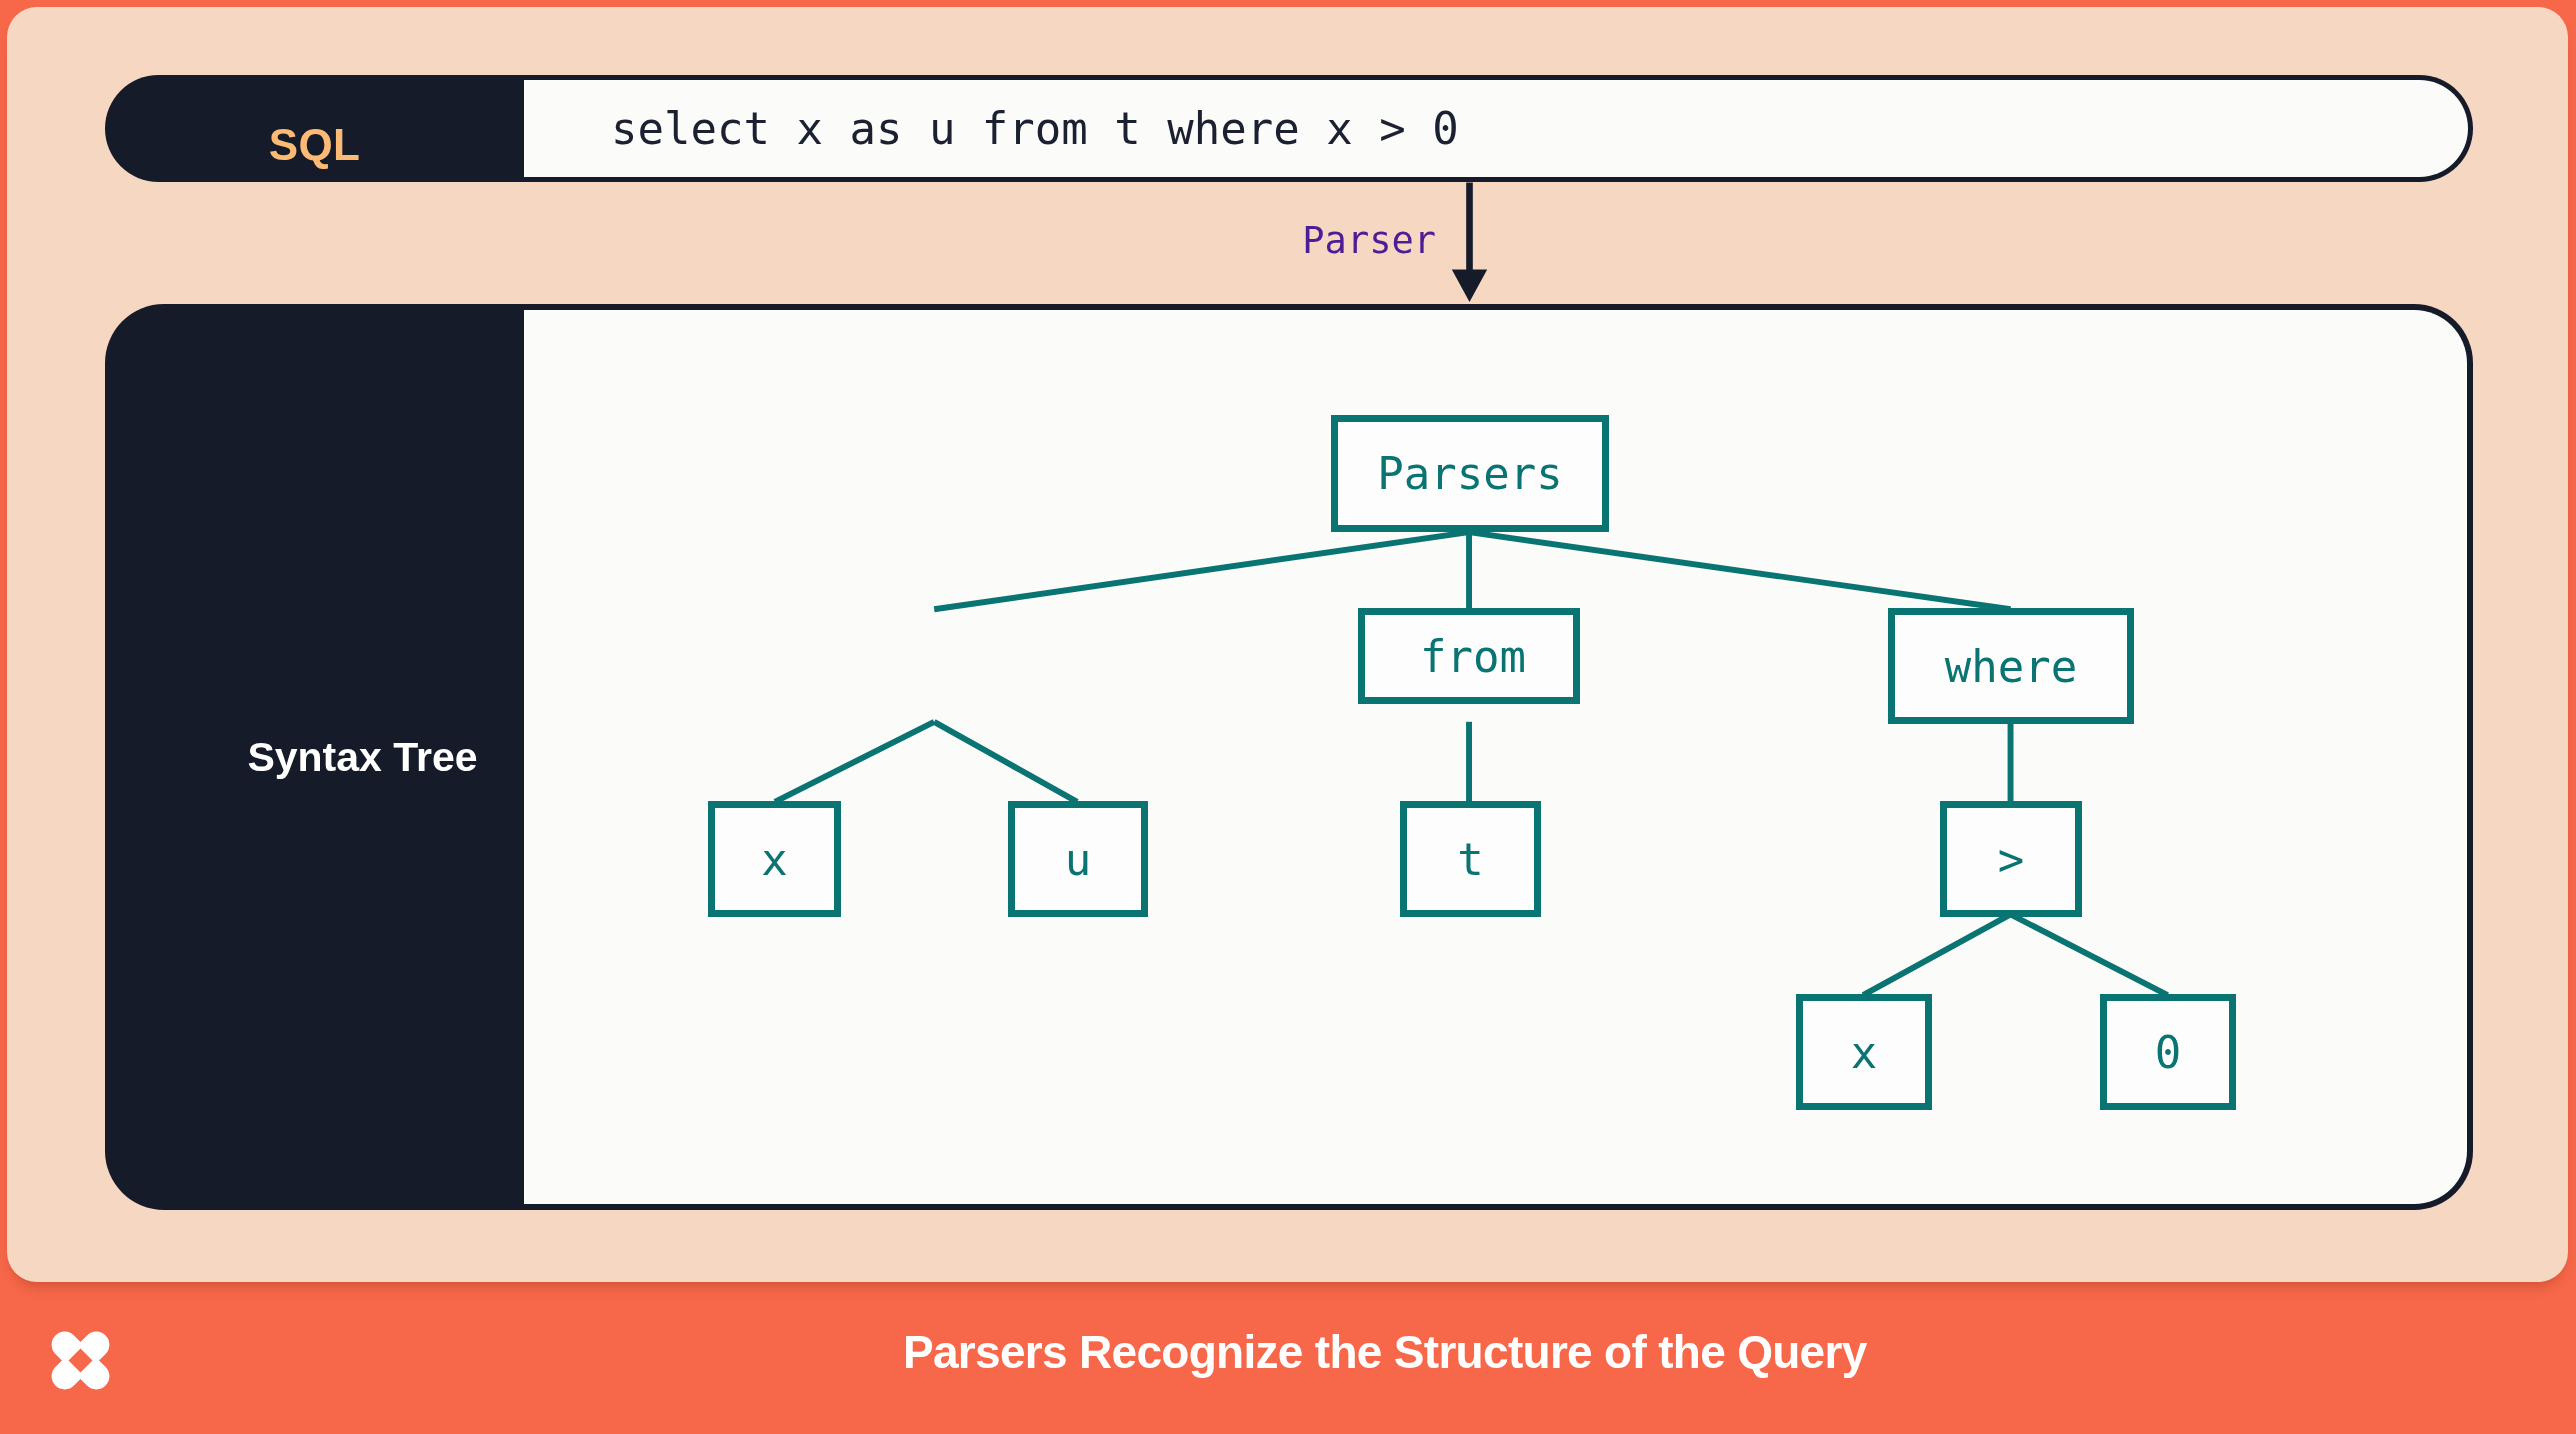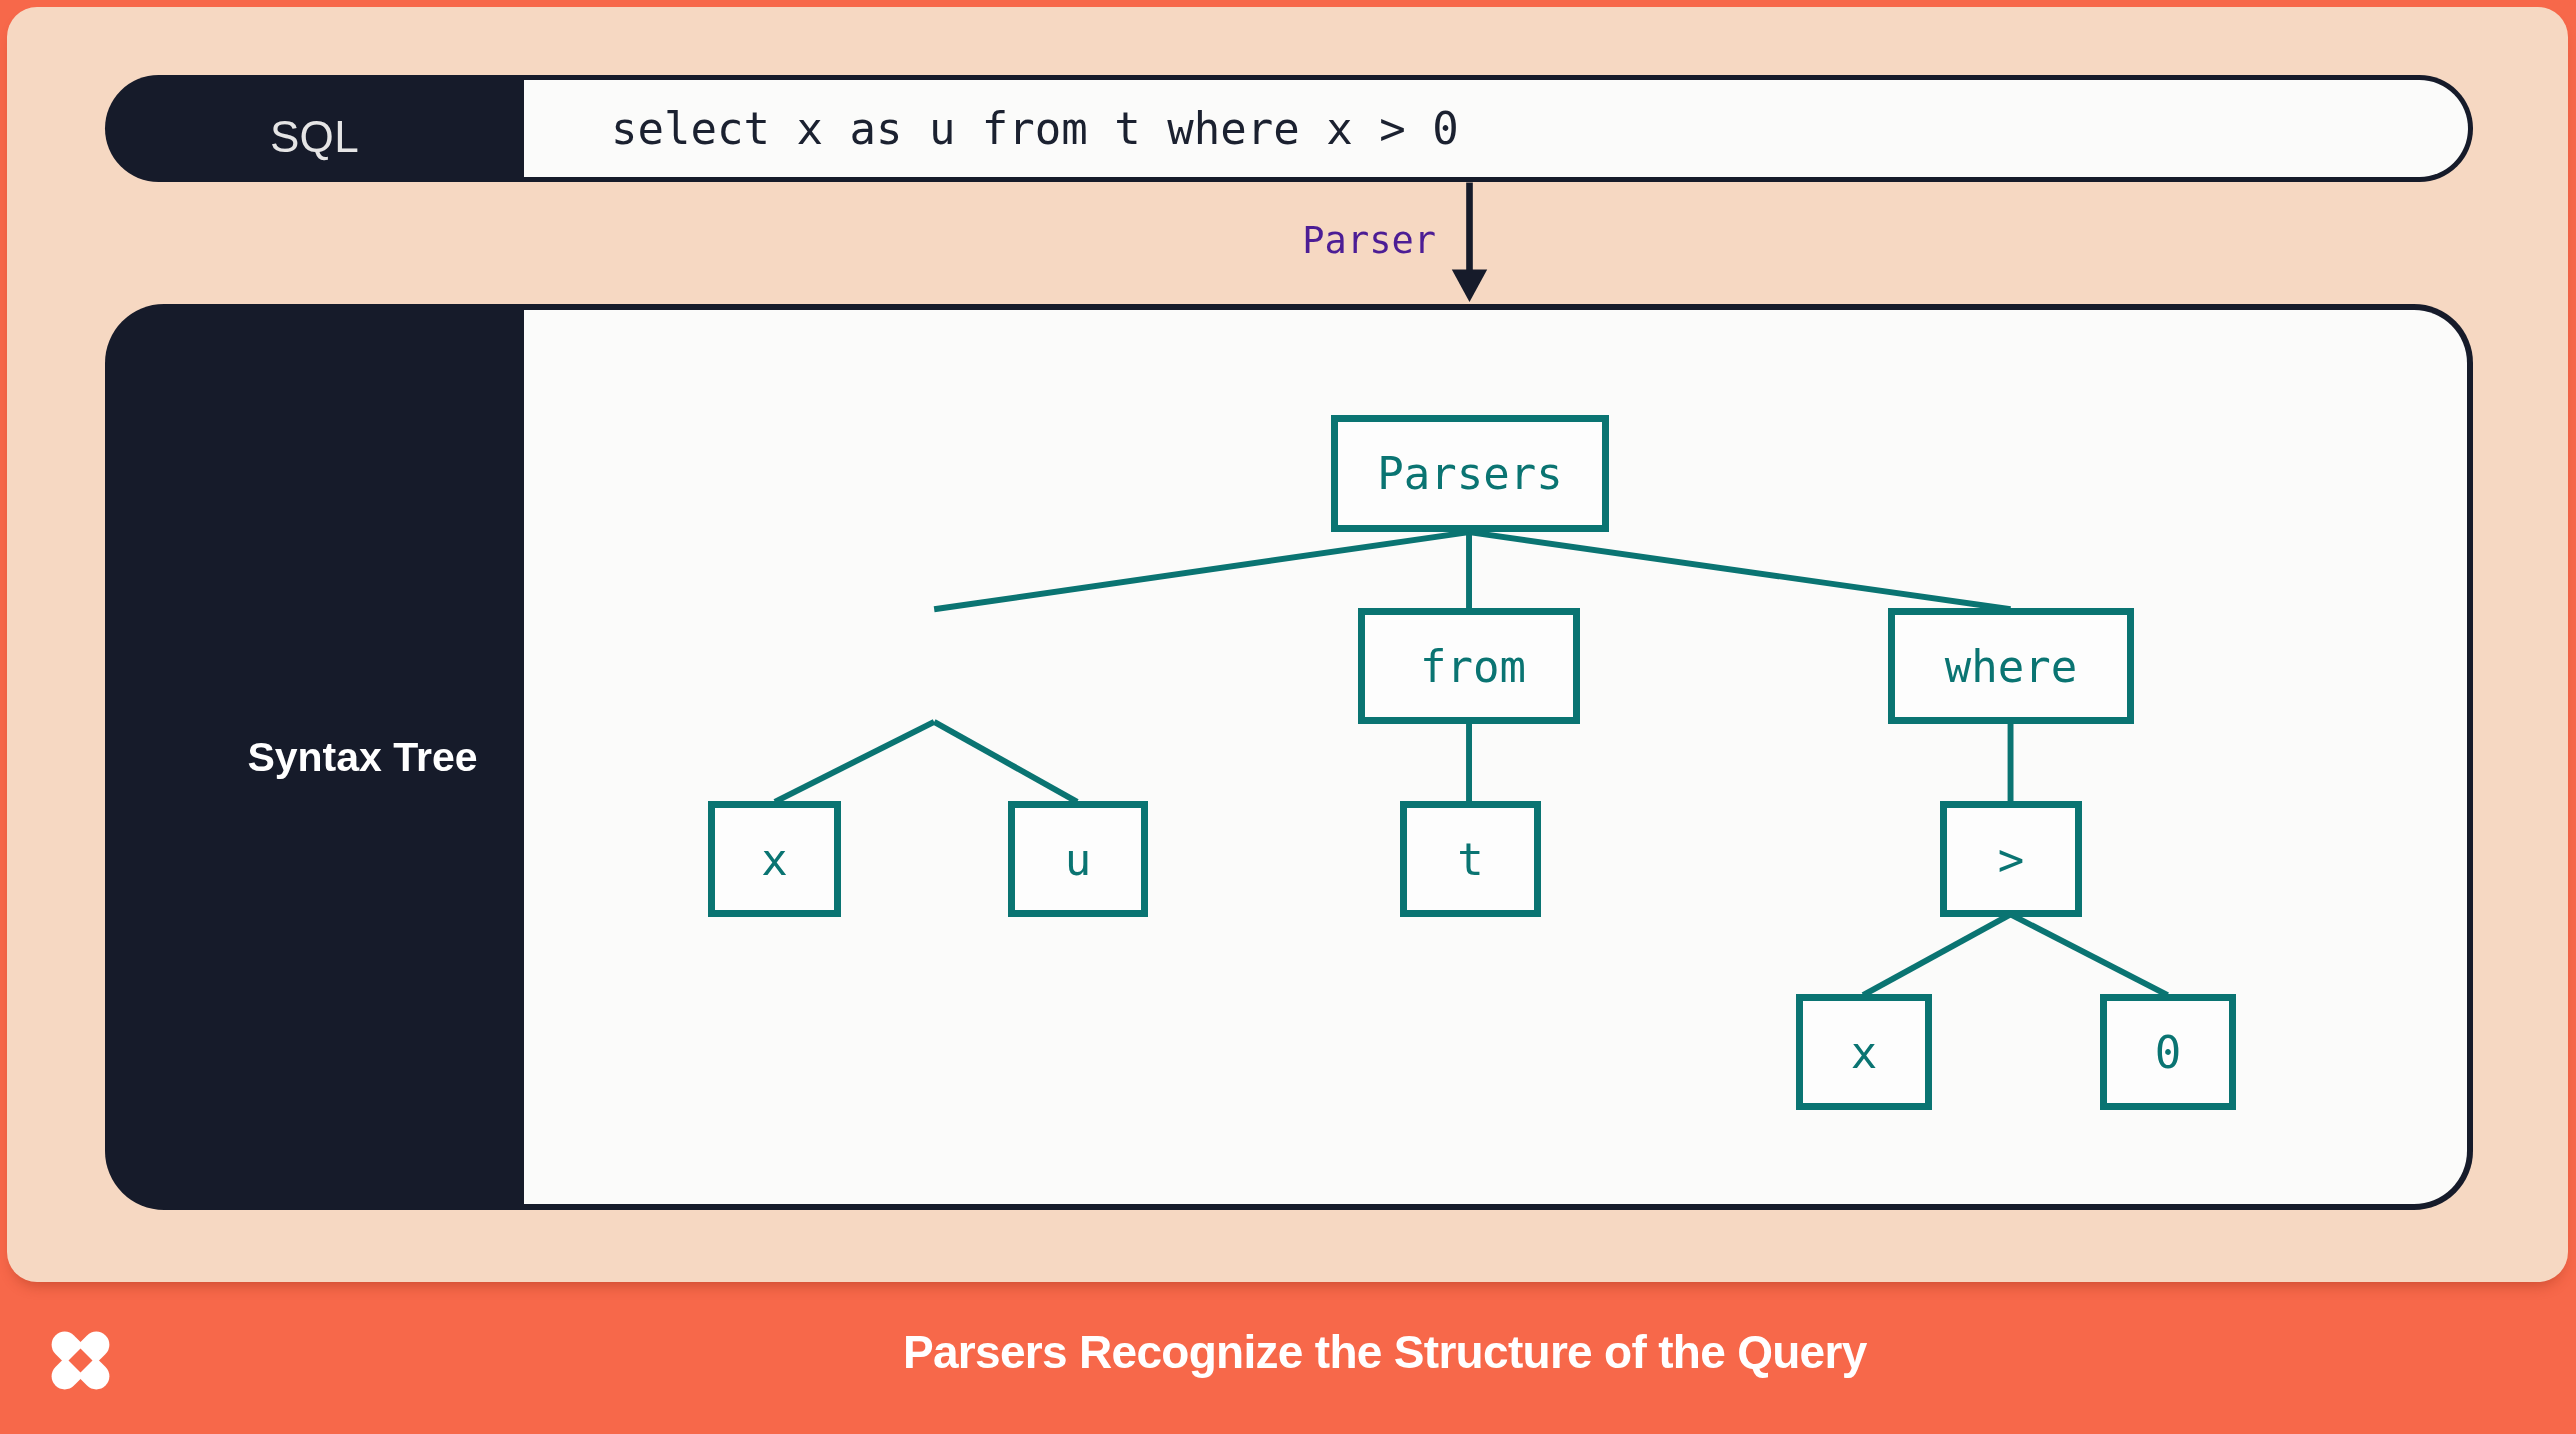--- a/index.html
+++ b/index.html
@@ -29,25 +29,25 @@
   
   .sql-pill {
     position: absolute;
     left: 105px; top: 75px;
     width: 2368px; height: 107px;
     background: #161b2a;
     border-radius: 54px;
   }
   .sql-pill .pill-label {
     position: absolute;
-    left: 0; top: 8px; width: 419px; height: 100%;
+    left: 0; top: 16px; width: 419px; height: 100%;
     display: flex; align-items: center; justify-content: center;
-    color: #e5e5e5;
+    color: #fdba74;
     font-size: 44px;
-    font-weight: normal;
+    font-weight: bold;
     letter-spacing: 0.4px;
   }
   .sql-pill .pill-body {
     position: absolute;
     left: 419px; top: 5.2px; right: 5.2px; bottom: 5.2px;
     background: #fbfbfa;
     border-radius: 0 49px 49px 0;
     display: flex; align-items: center; text-align: center;
   }
   .sql-query {
@@ -107,21 +107,21 @@
     border: 7.4px solid #0a7472;
     background: #fdfdfd;
     color: #0a7472;
     font-size: 44px;
     display: flex; align-items: center; justify-content: center;
     white-space: pre;
   }
   
   .node-select { left: 1226px; top: 111px; width: 278px; height: 117px; }
   .node-as     { left: 747px; top: 304px; width: 165px; height: 116px; }
-  .node-from   { left: 1253px; top: 304px; width: 222px; height: 116px; padding-left: 8px; }
+  .node-from   { left: 1253px; top: 304px; width: 222px; height: 96px; padding-left: 8px; }
   .node-where  { left: 1783px; top: 304px; width: 246px; height: 116px; }
   .node-x1     { left:  603px; top: 497px; width: 133px; }
   .node-u      { left: 903px; top: 497px; width: 140px; }
   .node-t      { left: 1295px; top: 497px; width: 141px; }
   .node-gt     { left: 1835px; top: 497px; width: 142px; }
   .node-x2     { left: 1691px; top: 690px; width: 136px; }
   .node-zero   { left: 1995px; top: 690px; width: 136px; }
 
   
   .footer-logo {

